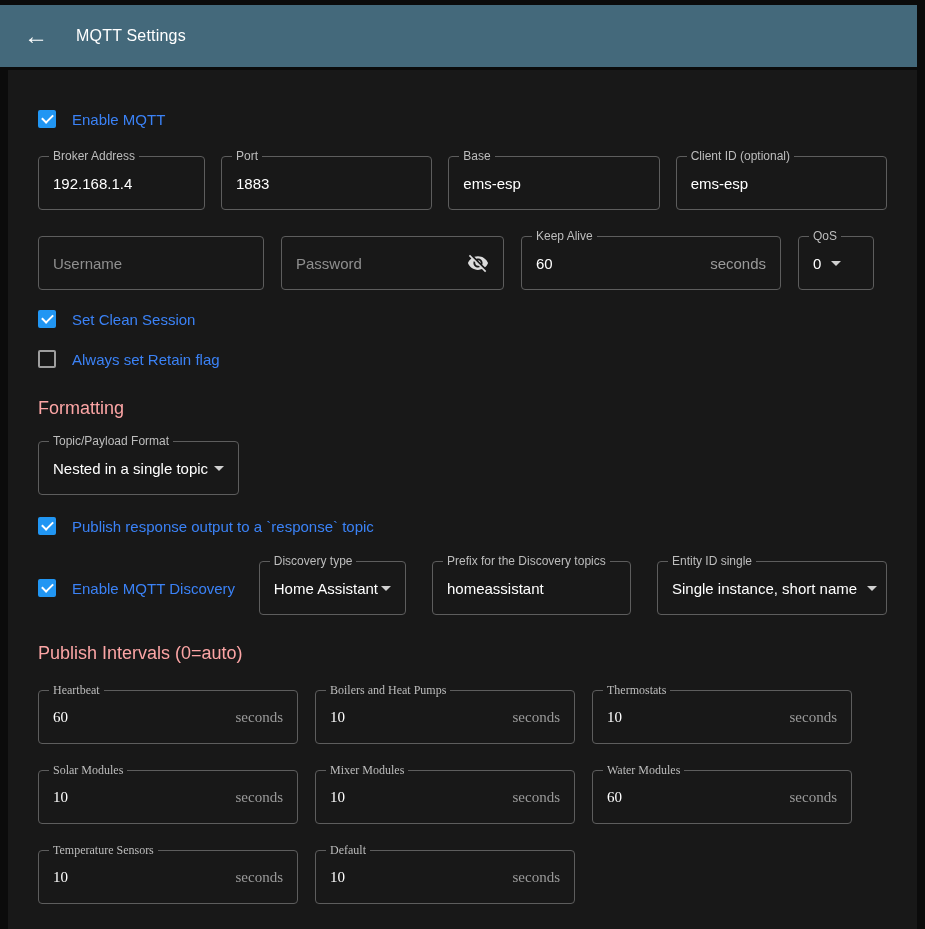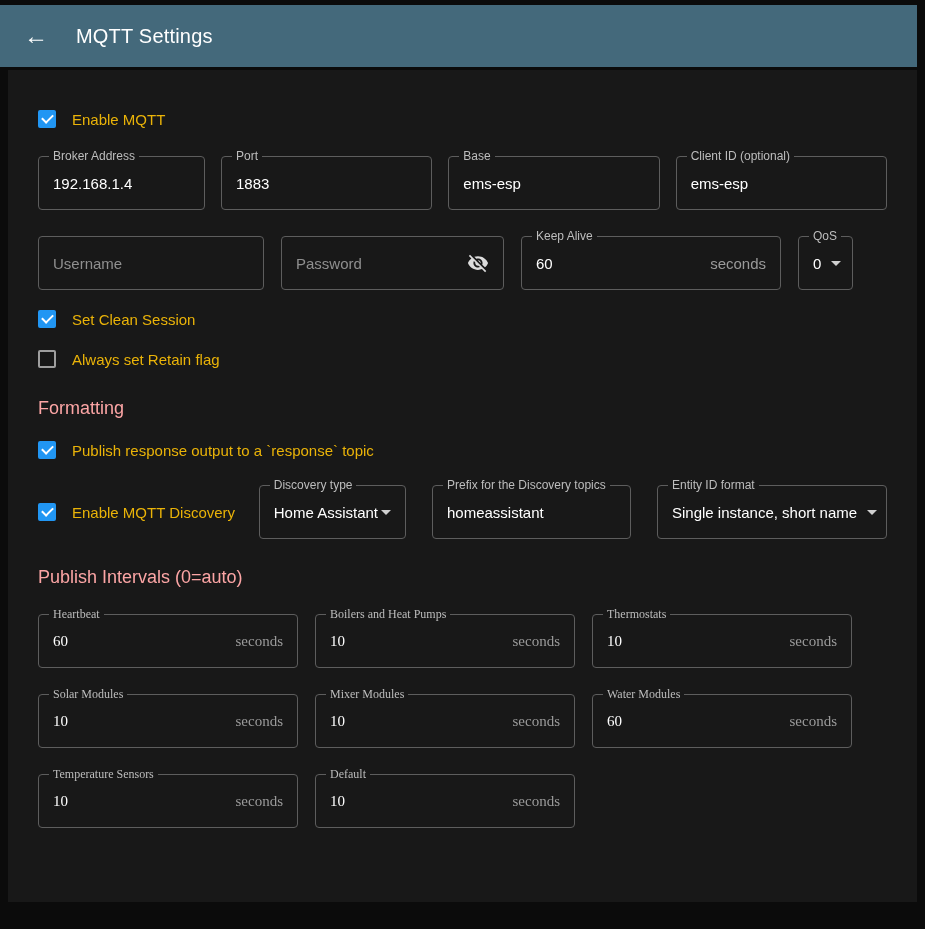--- a/index.html
+++ b/index.html
@@ -20,21 +20,21 @@
     display: flex; align-items: center;
     padding: 0 22px;
     gap: 26px;
   }
   .back {
     font-size: 24px; line-height: 1; color: #fff;
     cursor: pointer; user-select: none;
     width: 28px; text-align: center;
   }
   .appbar h1 {
-    font-size: 20px; font-weight: 400; margin: 0; letter-spacing: .2px; color:#fff;
+    font-size: 16px; font-weight: 400; margin: 0; letter-spacing: .2px; color:#fff;
   }
   
   .content {
     margin: 3px 8px 0 8px;
     background: #181818;
     min-height: 832px;
     padding: 40px 30px 40px 30px;
   }
   
   .cbrow { display:flex; align-items:center; gap:16px; }
@@ -43,21 +43,21 @@
     border: 2px solid #9e9e9e; border-radius: 2px;
     position: relative; cursor: pointer;
   }
   .cb.checked { background:#2196f3; border-color:#2196f3; }
   .cb.checked::after {
     content:""; position:absolute; left:4px; top:0px;
     width:5px; height:9px;
     border: solid #fff; border-width: 0 2px 2px 0;
     transform: rotate(45deg);
   }
-  .cblabel { font-size: 15px; color:#eab308; }
+  .cblabel { font-size: 15px; color:#3b82f6; }
   
   .row { display:flex; align-items:center; }
   .field {
     position: relative;
     height: 54px;
     border: 1px solid #5d5d5d;
     border-radius: 4px;
     display: flex; align-items: center;
     padding: 0 14px;
     background: transparent;
@@ -86,21 +86,21 @@
   .dd.tight { margin-left: 10px; }
   .eye { margin-left: auto; flex: none; cursor: pointer; display: flex; }
   .eye svg { fill: #dcdcdc; }
   
   .heading {
     color: #fca5a5; font-size: 18px; font-weight: 400;
     margin: 0;
   }
   
   .w175{width:175px}.w198{width:222px}.w195{width:226px}.w229{width:223px}
-  .w260{width:260px}.w55{width:55px}.w201{width:201px}.w150{width:150px}
+  .w260{width:260px}.w55{width:76px}.w201{width:201px}.w150{width:150px}
   .w177{width:203px}.w230{width:230px}
   
   .g16 > * + * { margin-left: 16px; }
   .g17 > * + * { margin-left: 17px; }
   .mb26 { margin-bottom: 26px; align-items: center; }
   .mb20 { margin-bottom: 20px; }
   .mb22 { margin-bottom: 22px; }
   .mb28 { margin-bottom: 28px; }
   .mb30 { margin-bottom: 30px; }
   .grid {
@@ -174,20 +174,27 @@
     <span class="cblabel">Set Clean Session</span>
   </div>
 
   <div class="cbrow mb30">
     <span class="cb"></span>
     <span class="cblabel">Always set Retain flag</span>
   </div>
 
   <h2 class="heading mb22">Formatting</h2>
 
+  <div class="row mb22">
+    <div class="field w201">
+      <span class="flabel">Topic/Payload Format</span>
+      <span class="value">Nested in a single topic</span>
+      <span class="dd"></span>
+    </div>
+  </div>
 
   <div class="cbrow mb26">
     <span class="cb checked"></span>
     <span class="cblabel">Publish response output to a `response` topic</span>
   </div>
 
   <div class="row mb28" style="gap:0;">
     <div class="cbrow" style="width:226px;">
       <span class="cb checked"></span>
       <span class="cblabel">Enable MQTT Discovery</span>
@@ -195,21 +202,21 @@
     <div class="field w150">
       <span class="flabel">Discovery type</span>
       <span class="value">Home Assistant</span>
       <span class="dd"></span>
     </div>
     <div class="field w177" style="margin-left:26px;">
       <span class="flabel">Prefix for the Discovery topics</span>
       <input value="homeassistant" style="">
     </div>
     <div class="field w230" style="margin-left:26px;">
-      <span class="flabel">Entity ID format</span>
+      <span class="flabel">Entity ID single</span>
       <span class="value">Single instance, short name</span>
       <span class="dd tight"></span>
     </div>
   </div>
 
   <h2 class="heading mb26">Publish Intervals (0=auto)</h2>
 
   <div class="grid">
     <div class="field">
       <span class="flabel">Heartbeat</span>

